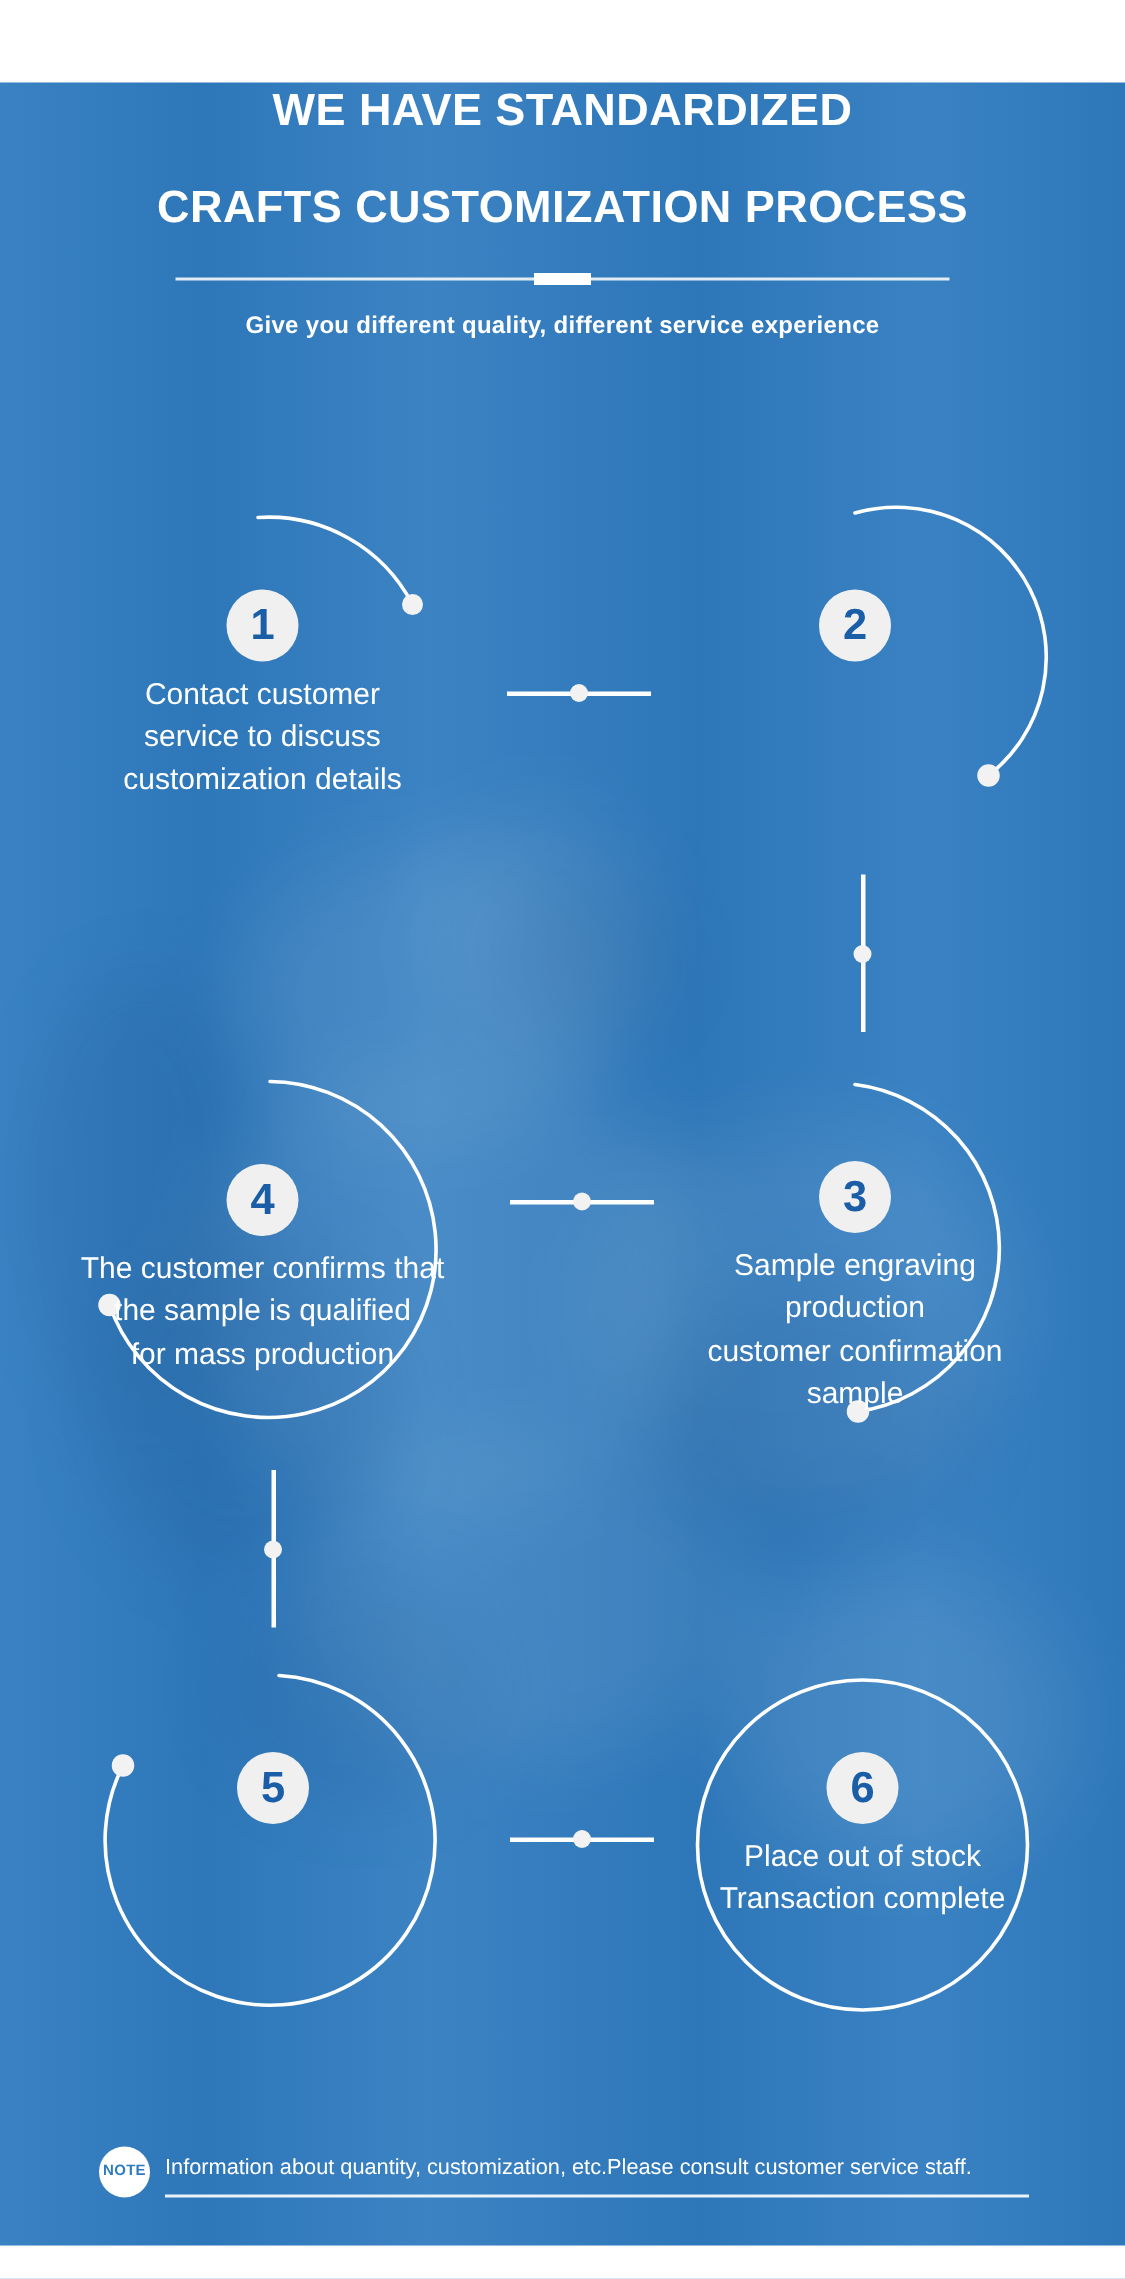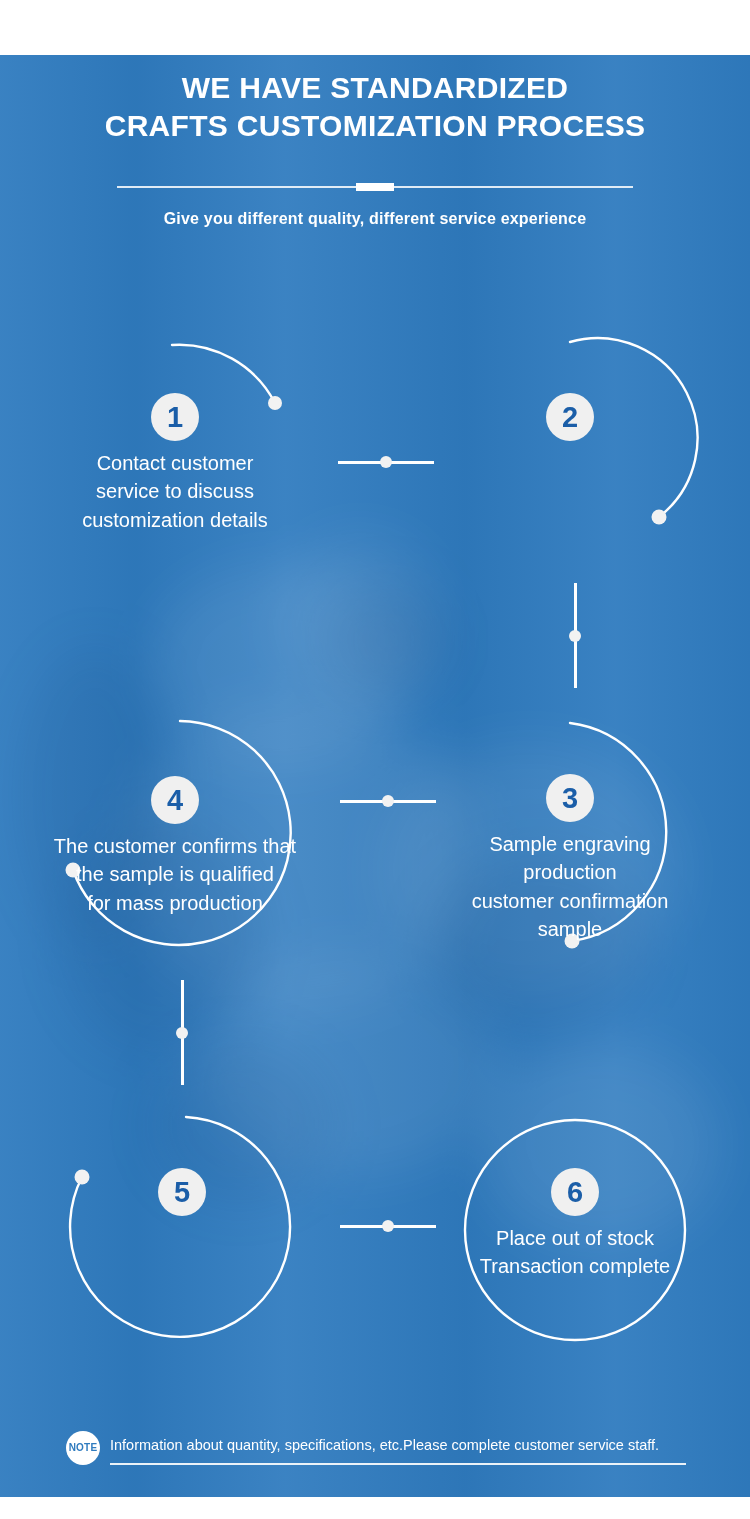--- a/index.html
+++ b/index.html
@@ -74,24 +74,24 @@
     width: 750px;
     text-align: center;
     color: #ffffff;
   }
   .title {
     font-size: 30px;
     font-weight: 700;
     letter-spacing: 0.3px;
     line-height: 1.28;
     margin: 0;
-    padding: 14px 40px;
+    padding: 0 40px;
     text-transform: uppercase;
   }
-  .title .l2 { display: block; }
+  .title .l2 { display: block; margin-top: 27px; }
   .divider {
     position: relative;
     width: 516px;
     height: 2px;
     margin: 26px auto 0;
     background: rgba(255,255,255,0.85);
   }
   .divider .thick {
     position: absolute;
     left: 50%;
@@ -346,19 +346,19 @@
       <div class="dot"></div>
     </div>
 
     <div class="conn-h" style="left:340px;top:1165px;width:96px;">
       <div class="bar"></div>
       <div class="dot"></div>
     </div>
 
     <div class="note">
       <div class="note-badge">NOTE</div>
-      <div class="note-text">Information about quantity, specifications, etc.Please complete customer service staff.</div>
+      <div class="note-text">Information about quantity, customization, etc.Please consult customer service staff.</div>
       <div class="note-rule"></div>
     </div>
 
   </div>
 
 </div>
 
 </body></html>

